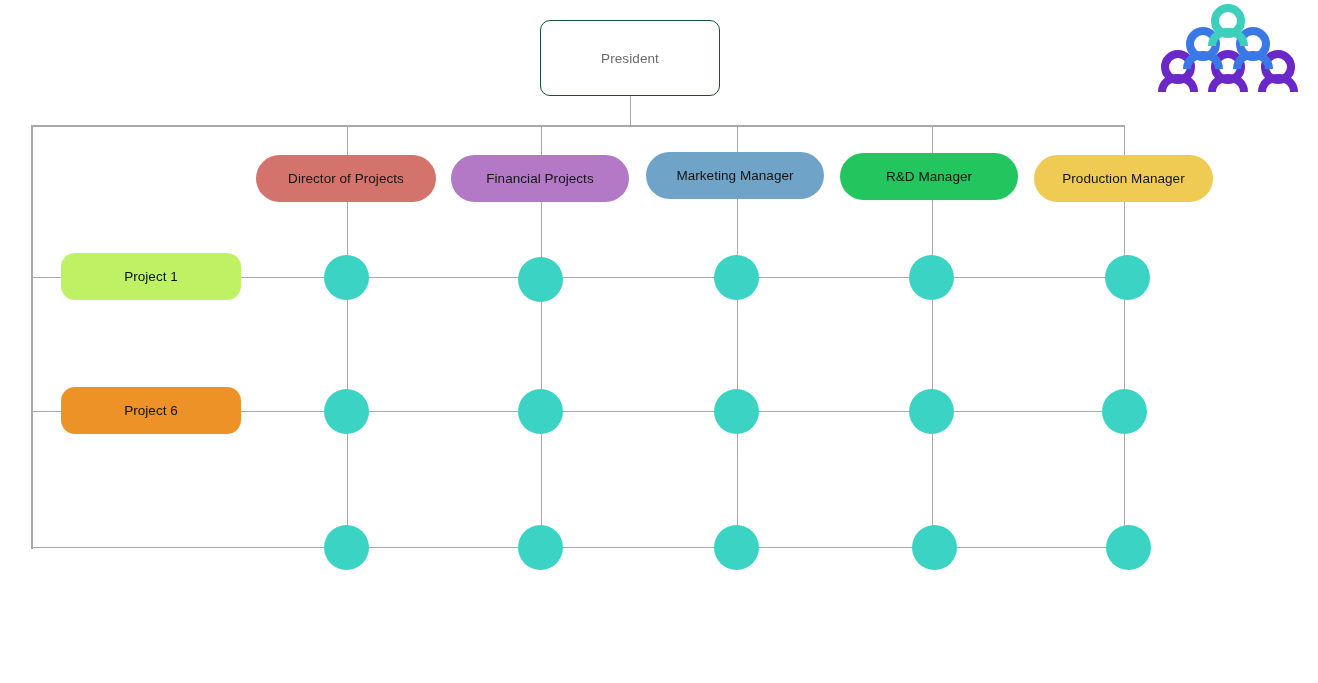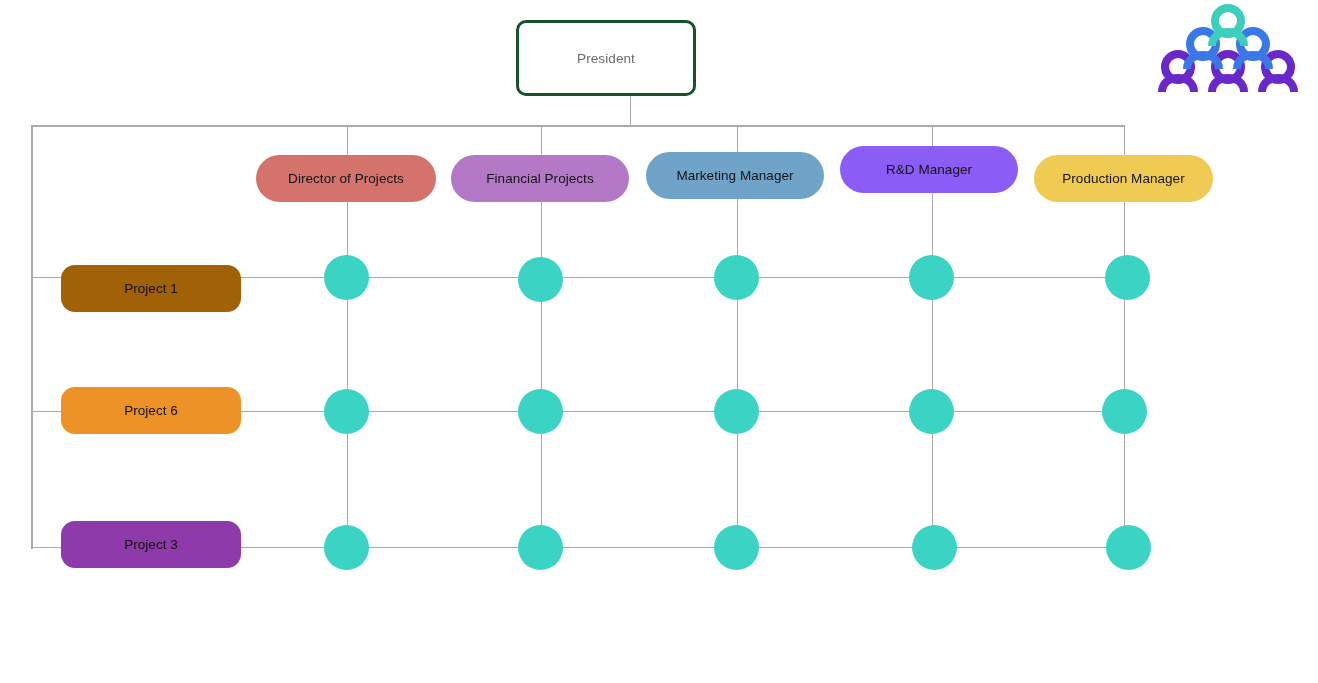--- a/index.html
+++ b/index.html
@@ -21,25 +21,25 @@
   .line-h, .line-v {
     position: absolute;
     background: #a9a9a9;
   }
   .line-h { height: 1.5px; }
   .line-v { width: 1.5px; }
 
   
   .president-box {
     position: absolute;
-    left: 516px;
+    left: 540px;
     top: 20px;
     width: 180px;
     height: 76px;
-    border: 3px solid #14532d;
+    border: 1px solid #14532d;
     border-radius: 10px;
     background: #ffffff;
     display: flex;
     align-items: center;
     justify-content: center;
     font-size: 13.5px;
     color: #6b6b6b;
     letter-spacing: .1px;
   }
 
@@ -123,39 +123,36 @@
   </div>
 
   <div class="manager-box" style="left:451px; top:155px; width:178px; background:#b479c6;">
     <span>Financial Projects</span>
   </div>
 
   <div class="manager-box" style="left:646px; top:152px; width:178px; background:#6fa4c8;">
     <span>Marketing Manager</span>
   </div>
 
-  <div class="manager-box" style="left:840px; top:146px; width:178px; background:#8b5cf6;">
+  <div class="manager-box" style="left:840px; top:153px; width:178px; background:#22c55e;">
     <span>R&amp;D Manager</span>
   </div>
 
   <div class="manager-box" style="left:1034px; top:155px; width:179px; background:#f0cb53;text-align:center;">
     <span>Production Manager</span>
   </div>
 
-  <div class="project-box" style="top:253px; background:#a16207;margin-top:12px;">
+  <div class="project-box" style="top:253px; background:#bef264;">
     <span>Project 1</span>
   </div>
 
   <div class="project-box" style="top:387px; background:#ed9227;">
     <span>Project 6</span>
   </div>
 
-  <div class="project-box" style="top:521px; background:#8e3aaa;">
-    <span>Project 3</span>
-  </div>
 
   <div class="node-circle" style="left:324px; top:254.5px; background:#3ad3c4;"></div>
   <div class="node-circle" style="left:518px; top:256.5px; background:#3ad3c4;"></div>
   <div class="node-circle" style="left:714px; top:254.5px; background:#3ad3c4;"></div>
   <div class="node-circle" style="left:909px; top:254.5px; background:#3ad3c4;"></div>
   <div class="node-circle" style="left:1105px; top:254.5px; background:#3ad3c4;"></div>
 
   <div class="node-circle" style="left:324px; top:388.5px; background:#3ad3c4;"></div>
   <div class="node-circle" style="left:518px; top:388.5px; background:#3ad3c4;"></div>
   <div class="node-circle" style="left:714px; top:388.5px; background:#3ad3c4;"></div>

